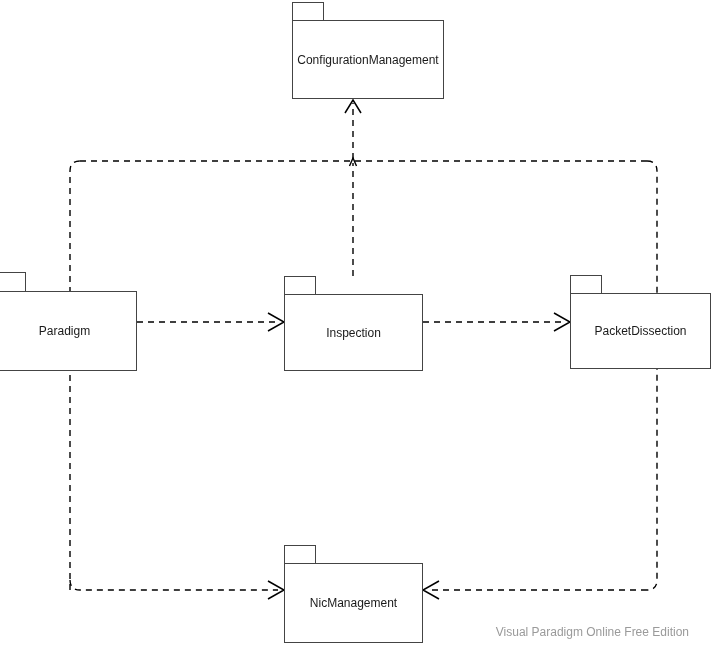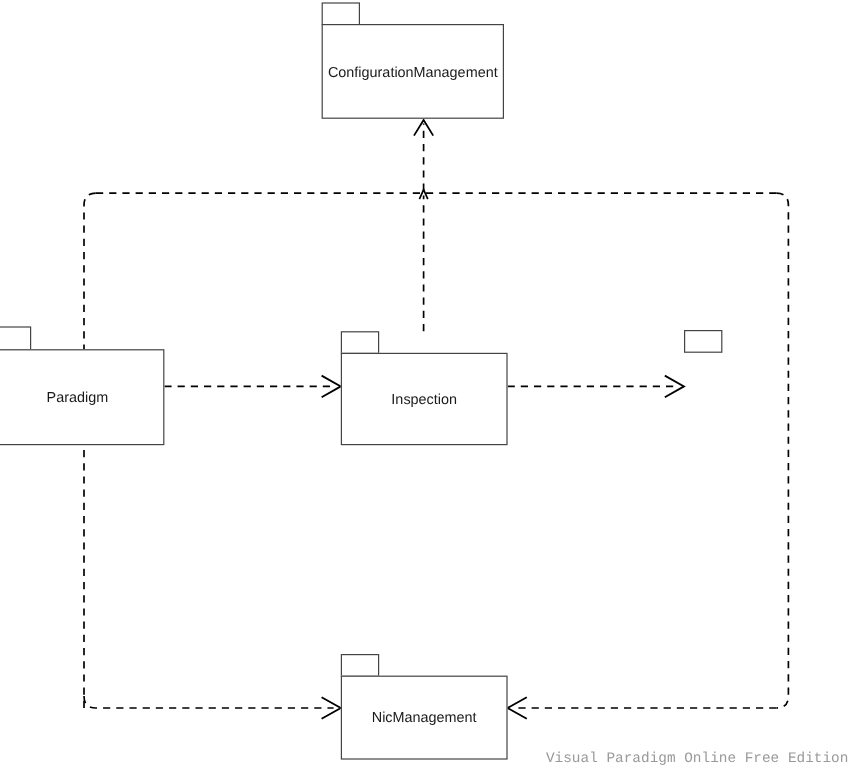--- a/index.html
+++ b/index.html
@@ -50,23 +50,23 @@
   .pkg-label {
     font-family: "Liberation Sans", sans-serif;
     font-size: 12px;
     color: #1a1a1a;
     white-space: nowrap;
     line-height: 1;
     user-select: none;
   }
   #watermark {
     position: absolute;
-    right: 4px;
+    right: 22px;
     bottom: 6px;
-    font-family: Liberation Mono, monospace;
+    font-family: Liberation Sans, sans-serif;
     font-size: 12px;
     color: #9a9a9a;
     white-space: nowrap;
     user-select: none;
   }
 </style>
 </head>
 <body>
 
 <div id="canvas">
@@ -97,21 +97,21 @@
 
     <path d="M 268 313 L 284 322 L 268 331" fill="none" stroke="#000000" stroke-width="1.5" stroke-linecap="butt" stroke-linejoin="miter"></path>
 
     <path d="M 554 313 L 570 322 L 554 331" fill="none" stroke="#000000" stroke-width="1.5" stroke-linecap="butt" stroke-linejoin="miter"></path>
 
     <path d="M 268 581 L 284 590 L 268 599" fill="none" stroke="#000000" stroke-width="1.5" stroke-linecap="butt" stroke-linejoin="miter"></path>
 
     <path d="M 439 581 L 423 590 L 439 599" fill="none" stroke="#000000" stroke-width="1.5" stroke-linecap="butt" stroke-linejoin="miter"></path>
   </svg>
 
-  <div class="pkg" style="left:268px; top:2px; width:152px; height:97px;">
+  <div class="pkg" style="left:292px; top:2px; width:152px; height:97px;">
     <div class="pkg-tab" style="width:32px; height:19px;"></div>
     <div class="pkg-body" style="top:18px; width:152px; height:79px;">
       <span class="pkg-label">ConfigurationManagement</span>
     </div>
   </div>
 
   <div class="pkg" style="left:-8px; top:272px; width:145px; height:99px;">
     <div class="pkg-tab" style="width:34px; height:20px;"></div>
     <div class="pkg-body" style="top:19px; width:145px; height:80px;">
       <span class="pkg-label">Paradigm</span>
@@ -120,24 +120,27 @@
 
   <div class="pkg" style="left:284px; top:276px; width:139px; height:95px;text-align:right;">
     <div class="pkg-tab" style="width:32px; height:19px;"></div>
     <div class="pkg-body" style="top:18px; width:139px; height:77px;">
       <span class="pkg-label">Inspection</span>
     </div>
   </div>
 
   <div class="pkg" style="left:570px; top:275px; width:141px; height:94px;">
     <div class="pkg-tab" style="width:32px; height:19px;"></div>
+    <div class="pkg-body" style="top:18px; width:141px; height:76px;">
+      <span class="pkg-label">PacketDissection</span>
+    </div>
   </div>
 
   <div class="pkg" style="left:284px; top:545px; width:139px; height:99px;">
     <div class="pkg-tab" style="width:32px; height:19px;"></div>
-    <div class="pkg-body" style="top:18px; width:139px; height:70px;">
+    <div class="pkg-body" style="top:18px; width:139px; height:80px;">
       <span class="pkg-label">NicManagement</span>
     </div>
   </div>
 
   <div id="watermark">Visual Paradigm Online Free Edition</div>
 
 </div>
 
 </body></html>

